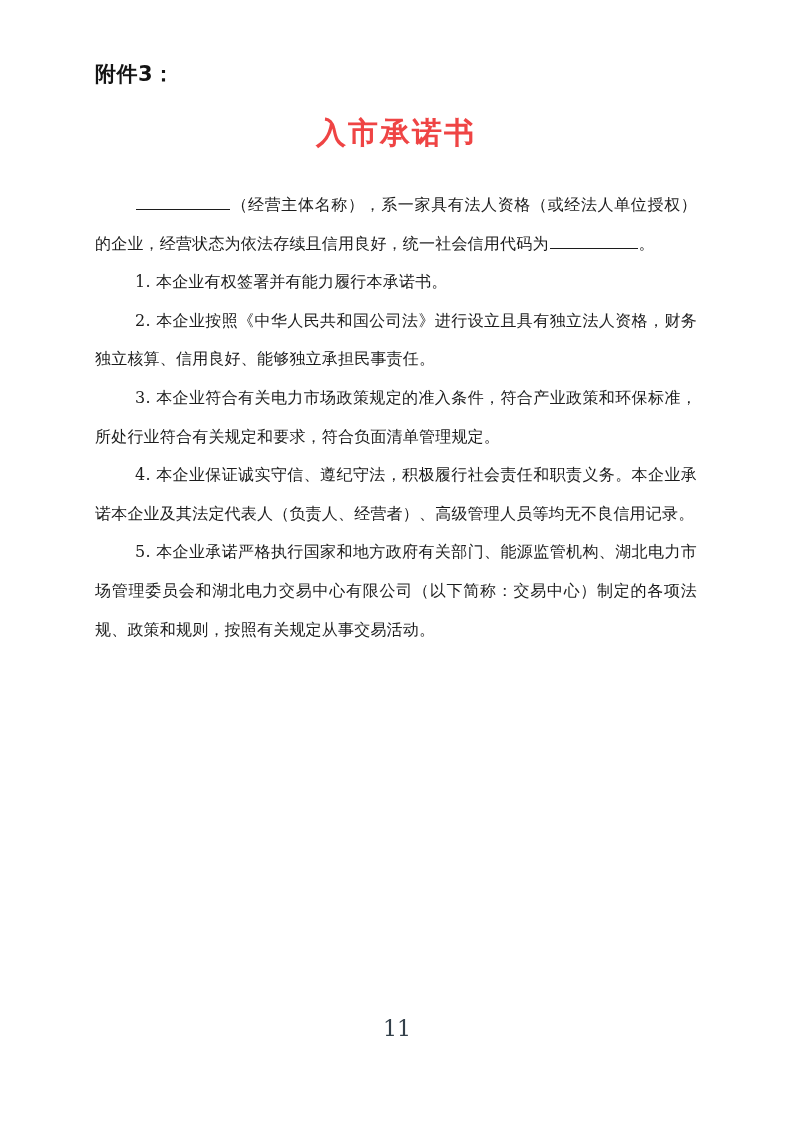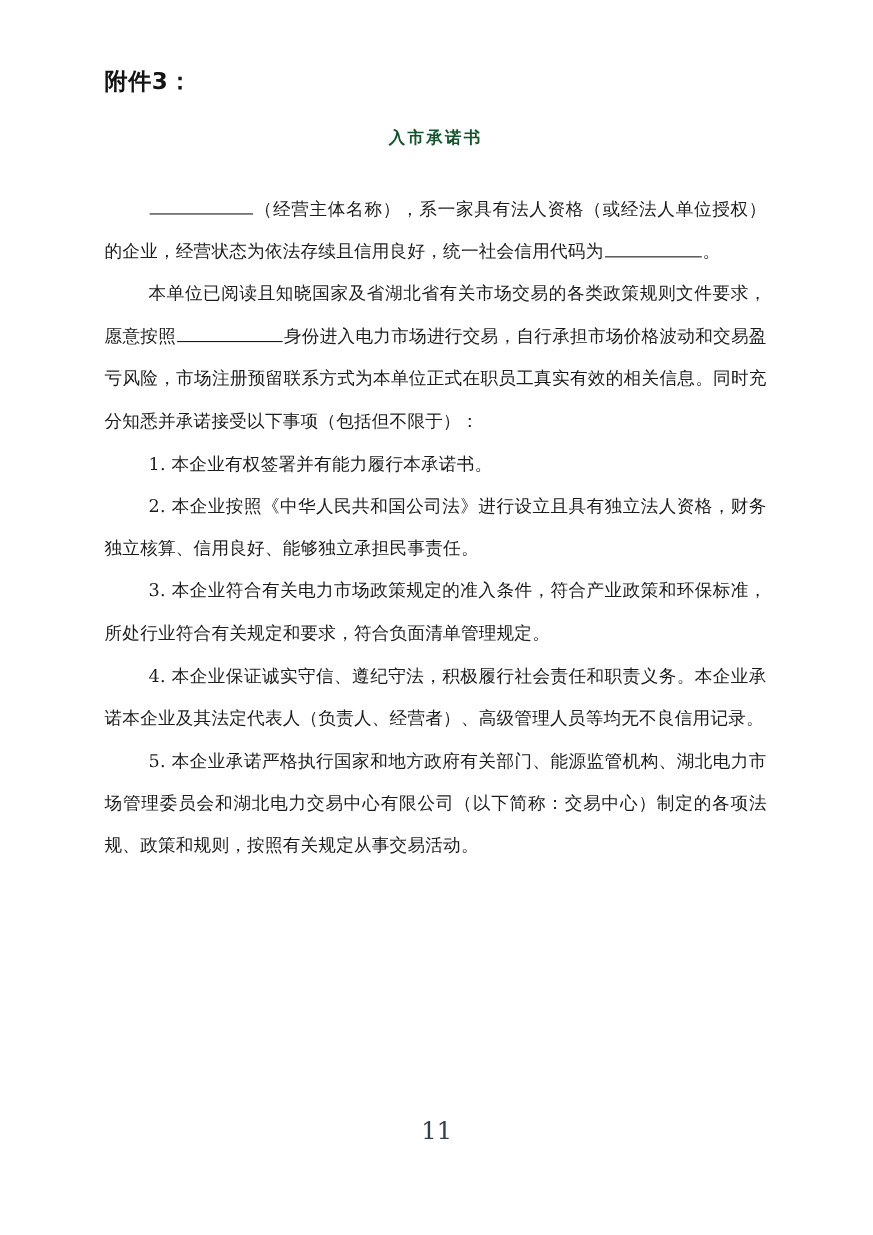--- a/index.html
+++ b/index.html
@@ -33,27 +33,27 @@
     font-size: 21px;
     line-height: 1;
     letter-spacing: 0.5px;
     margin: 0;
     padding-top: 64px;
     color: #141414;
   }
   .doc-title {
     font-family: "DejaVu Sans", "Liberation Sans", sans-serif;
     font-weight: bold;
-    font-size: 15px;
+    font-size: 30px;
     line-height: 1;
     text-align: center;
     letter-spacing: 2px;
     margin: 0;
     padding-top: 33px;
-    color: #14532d;
+    color: #ef4444;
   }
   .body-block {
     padding-top: 38px;
   }
   p.para {
     margin: 0;
     font-size: 16px;
     line-height: 38.6px;
     text-align: justify;
     text-justify: inter-character;
@@ -95,21 +95,20 @@
   <div class="content">
 
     <div class="attachment-label">附件3：</div>
 
     <div class="doc-title">入市承诺书</div>
 
     <div class="body-block">
 
       <p class="para"><span class="blank blank-a"></span><span>（经营主体名称），系一家具有法人资格（或经法人单位授权）的企业，经营状态为依法存续且信用良好，统一社会信用代码为</span><span class="blank blank-b"></span><span>。</span></p>
 
-      <p class="para gap"><span>本单位已阅读且知晓国家及省湖北省有关市场交易的各类政策规则文件要求，愿意按照</span><span class="blank blank-c"></span><span>身份进入电力市场进行交易，自行承担市场价格波动和交易盈亏风险，市场注册预留联系方式为本单位正式在职员工真实有效的相关信息。同时充分知悉并承诺接受以下事项（包括但不限于）：</span></p>
 
       <p class="para">1. 本企业有权签署并有能力履行本承诺书。</p>
       <p class="para">2. 本企业按照《中华人民共和国公司法》进行设立且具有独立法人资格，财务独立核算、信用良好、能够独立承担民事责任。</p>
       <p class="para">3. 本企业符合有关电力市场政策规定的准入条件，符合产业政策和环保标准，所处行业符合有关规定和要求，符合负面清单管理规定。</p>
       <p class="para">4. 本企业保证诚实守信、遵纪守法，积极履行社会责任和职责义务。本企业承诺本企业及其法定代表人（负责人、经营者）、高级管理人员等均无不良信用记录。</p>
       <p class="para">5. 本企业承诺严格执行国家和地方政府有关部门、能源监管机构、湖北电力市场管理委员会和湖北电力交易中心有限公司（以下简称：交易中心）制定的各项法规、政策和规则，按照有关规定从事交易活动。</p>
 
     </div>
   </div>
 

